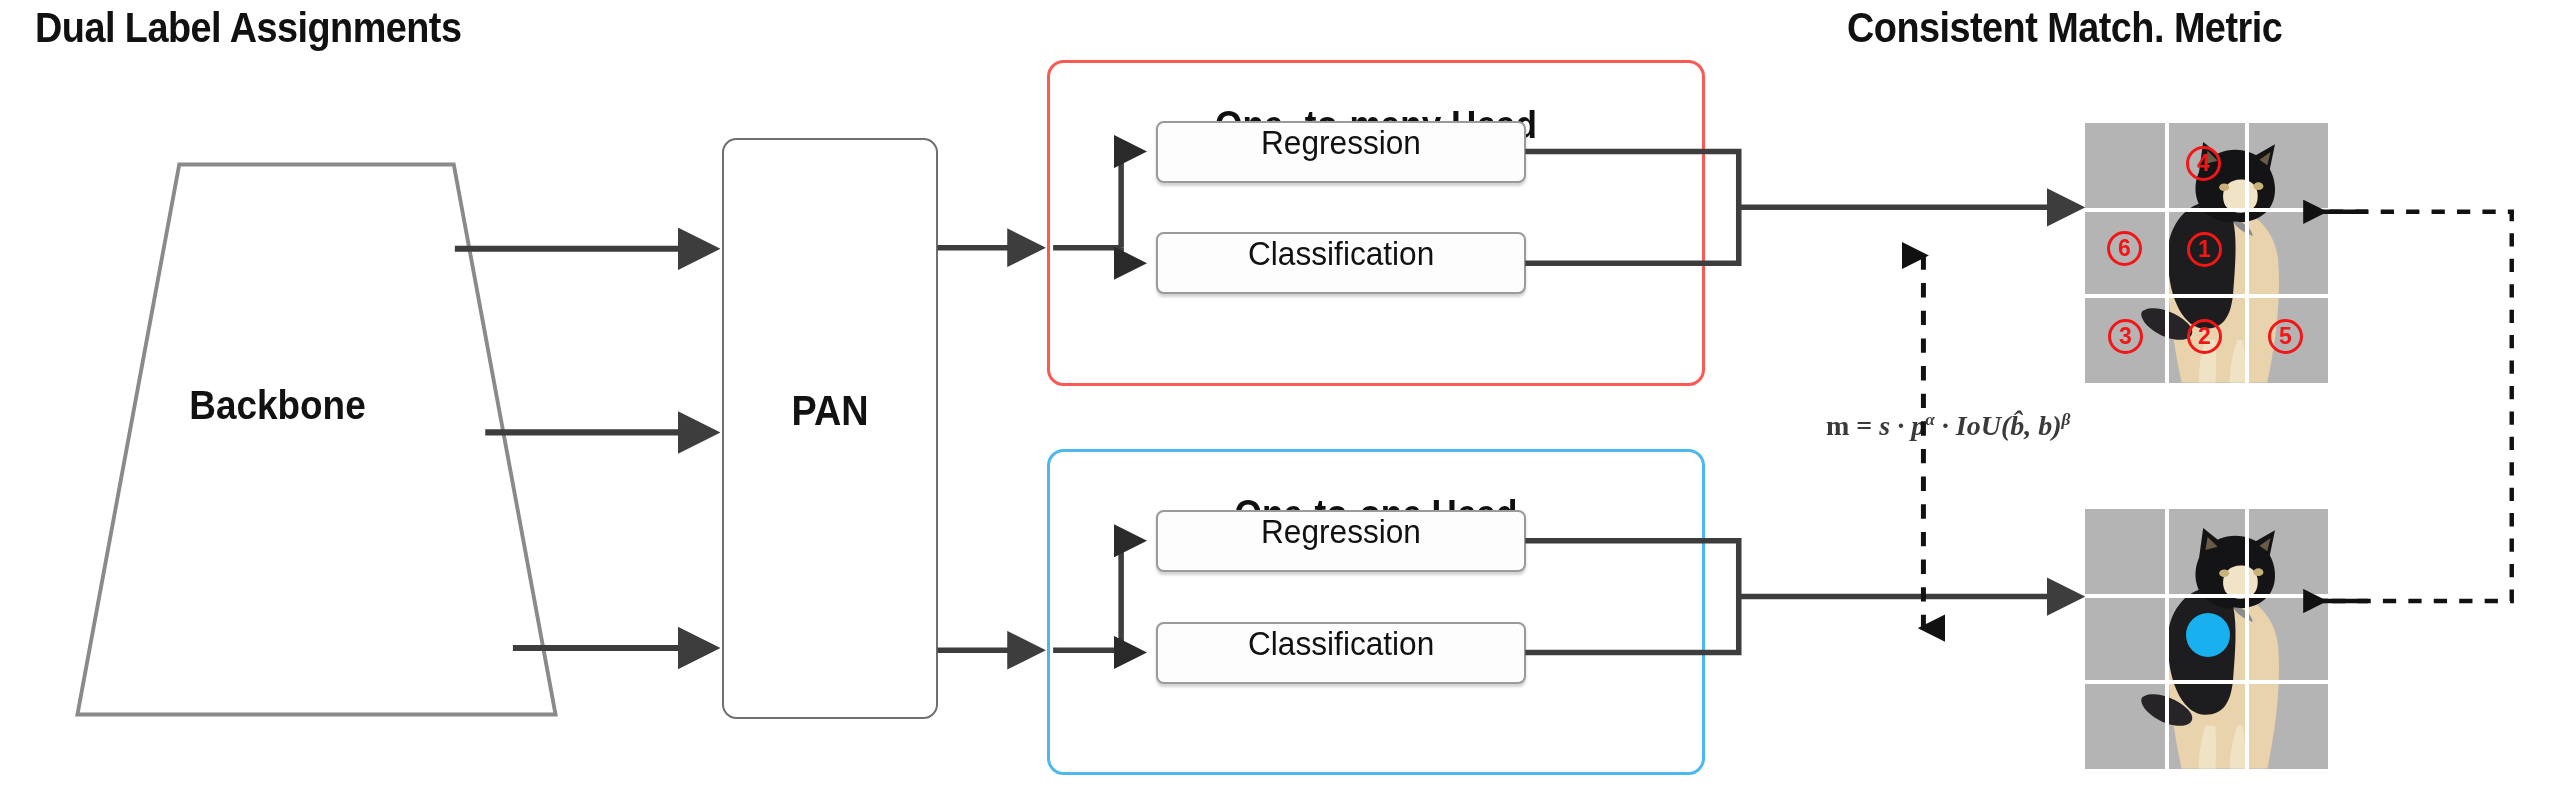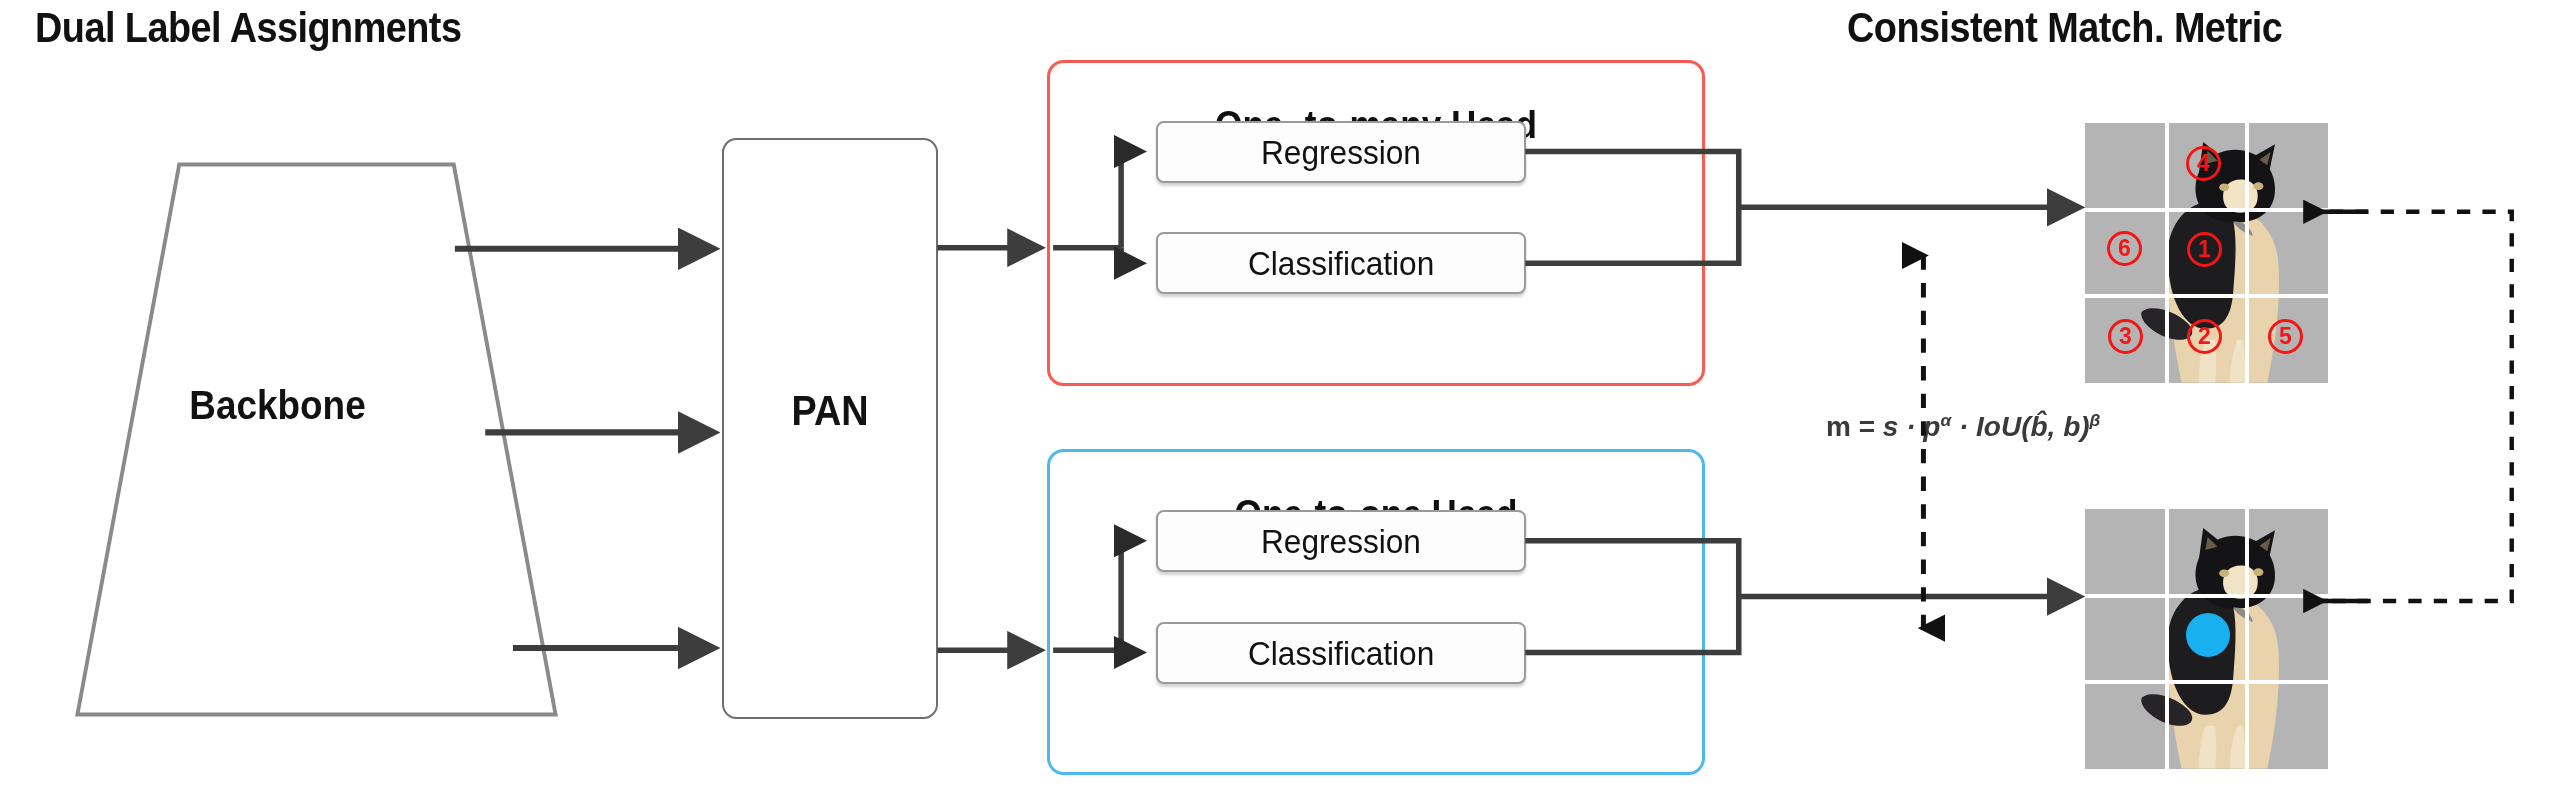--- a/index.html
+++ b/index.html
@@ -62,21 +62,21 @@
     font-size:39px; font-weight:bold; color:#101010;
     transform:scaleX(0.9); transform-origin:center center;
     white-space:nowrap;
   }
 
   .sub-box {
     position:absolute;
     width:370px; height:62px;
     border:2.2px solid #9a9a9a; border-radius:7.7px;
     background:#fdfdfd; box-sizing:border-box;
-    display:flex; align-items:center; justify-content:center;
+    display:flex; justify-content:center;
     font-size:34px; color:#111111;
     box-shadow: 0 2.2px 2.8px rgba(0,0,0,0.18);
   }
   .sub-box span { transform:scaleX(0.93); display:inline-block; }
 
   #o2m-reg { left:1144px; top:121px; }
   #o2m-cls { left:1144px; top:232px; }
   #o2o-reg { left:1144px; top:510px; }
   #o2o-cls { left:1144px; top:622px; }
 
@@ -102,21 +102,21 @@
     line-height:1;
   }
   .bluedot {
     position:absolute; width:44px; height:44px; border-radius:50%;
     background:#18b0ef;
   }
 
   
   #formula {
     position:absolute; left:1814px; top:410px;
-    font-family:Liberation Sans, sans-serif;
+    font-family:Liberation Serif, serif;
     font-size:28px; color:#3a3a3a; white-space:nowrap;
     font-style:italic; font-weight:bold;
   }
   #formula .up { font-style:normal; }
   #formula sup { font-size:0.62em; font-style:italic; }
 
   svg.overlay { position:absolute; left:0; top:0; width:2576px; height:794px; pointer-events:none; }
 </style>
 </head>
 <body>

